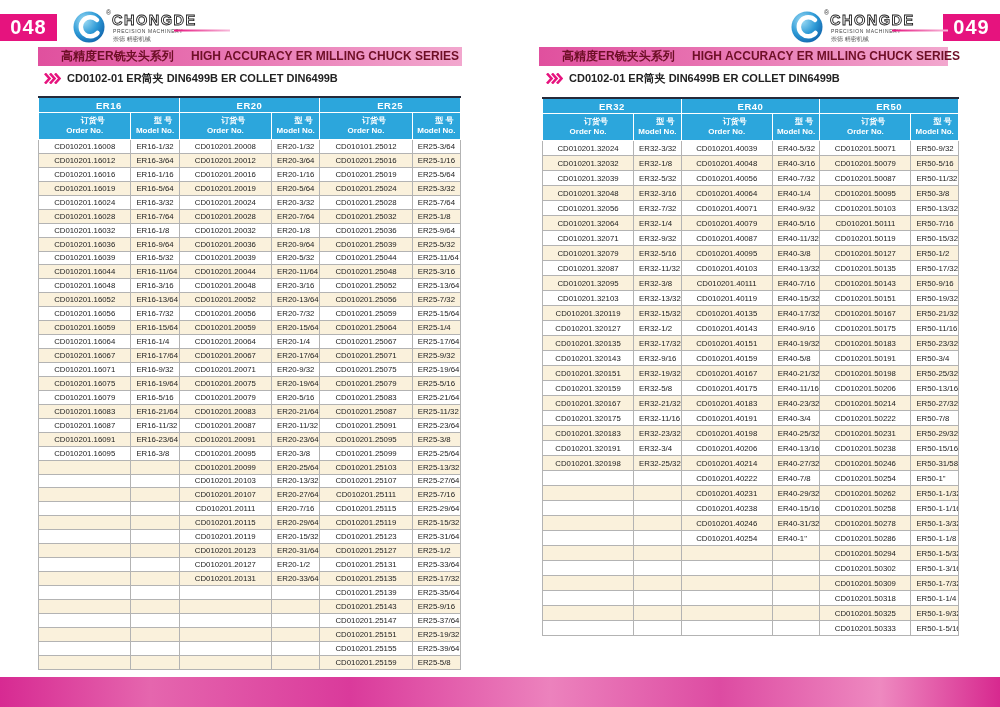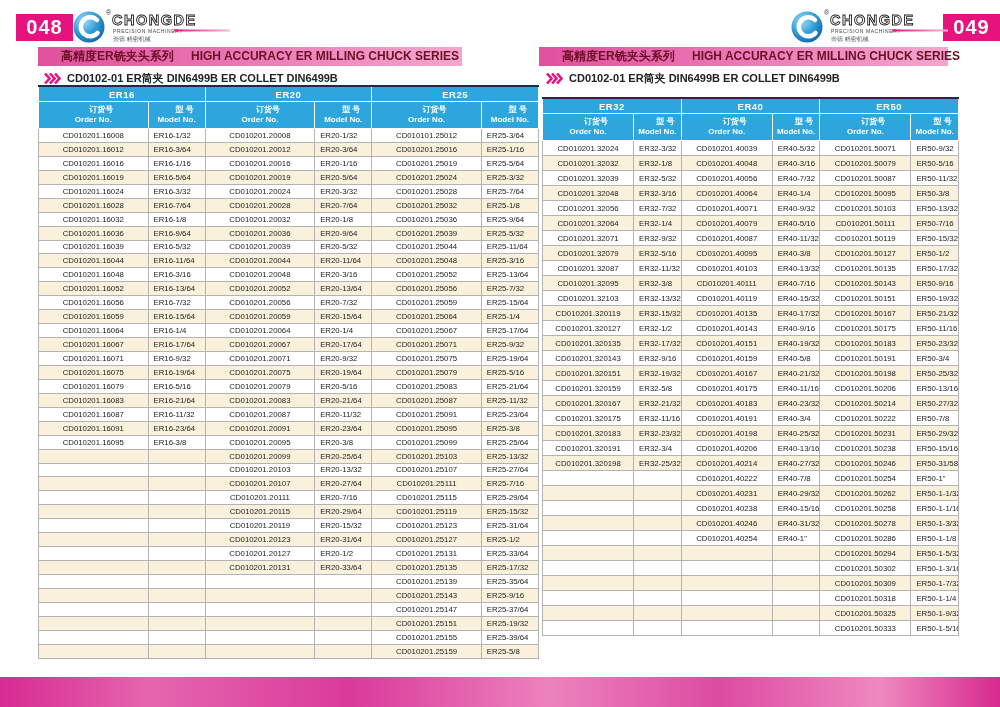--- a/index.html
+++ b/index.html
@@ -4,21 +4,21 @@
 <style>
   html,body{margin:0;padding:0;background:#fff;}
   body{width:1000px;height:707px;position:relative;overflow:hidden;
        font-family:"Liberation Sans","DejaVu Sans",sans-serif;}
   .page{position:absolute;top:0;width:500px;height:707px;}
   #page0{left:0;} #page1{left:500px;}
 
   .pagenum{position:absolute;width:57px;height:27px;background:#E6137E;color:#fff;
            font-size:20px;font-weight:bold;display:flex;align-items:center;
            justify-content:center;letter-spacing:1px;top:14px;}
-  #page0 .pagenum{left:0;margin-left:16px;}
+  #page0 .pagenum{left:0;}
   #page1 .pagenum{right:0;}
 
   .logo{position:absolute;top:7px;}
   #page0 .logo{left:70px;}
   #page1 .logo{left:288px;}
 
   .banner{position:absolute;top:47px;height:19px;box-sizing:border-box;
           background:linear-gradient(90deg,#E0509E 0%,#EA7FB8 55%,#F2A7CE 100%);
           color:#6E0F26;font-weight:bold;font-size:12px;line-height:19px;
           padding-left:23px;white-space:nowrap;}
@@ -27,21 +27,21 @@
   .banner .en{margin-left:14px;}
 
   .titlerow{position:absolute;top:70px;height:16px;display:flex;align-items:center;
             font-size:11px;font-weight:bold;color:#222;white-space:nowrap;}
   #page0 .titlerow{left:44px;}
   #page1 .titlerow{left:46px;}
   .chev{margin-right:6px;display:block;}
 
   table.dtable{position:absolute;border-collapse:collapse;table-layout:fixed;
         background:#fff;border:1px solid #9a9a9a;border-top:2.5px solid #252a3a;}
-  #page0 table.dtable{left:38px;top:85px;width:501px;}
+  #page0 table.dtable{left:38px;top:96px;width:423px;}
   #page1 table.dtable{left:42px;top:97px;width:417px;}
 
   .dtable col.order{width:21.9%;}
   .dtable col.model{width:11.43%;}
 
   .dtable thead th{background:#2CA6DC;color:#fff;border:1px solid #fff;
         font-weight:bold;padding:0;}
   .dtable tr.grp th{height:14px;font-size:9.5px;letter-spacing:.5px;}
   .dtable tr.sub th{height:26px;font-size:8px;line-height:1.25;}
   .dtable tr.sub th .cnl{display:block;padding-left:16px;}

